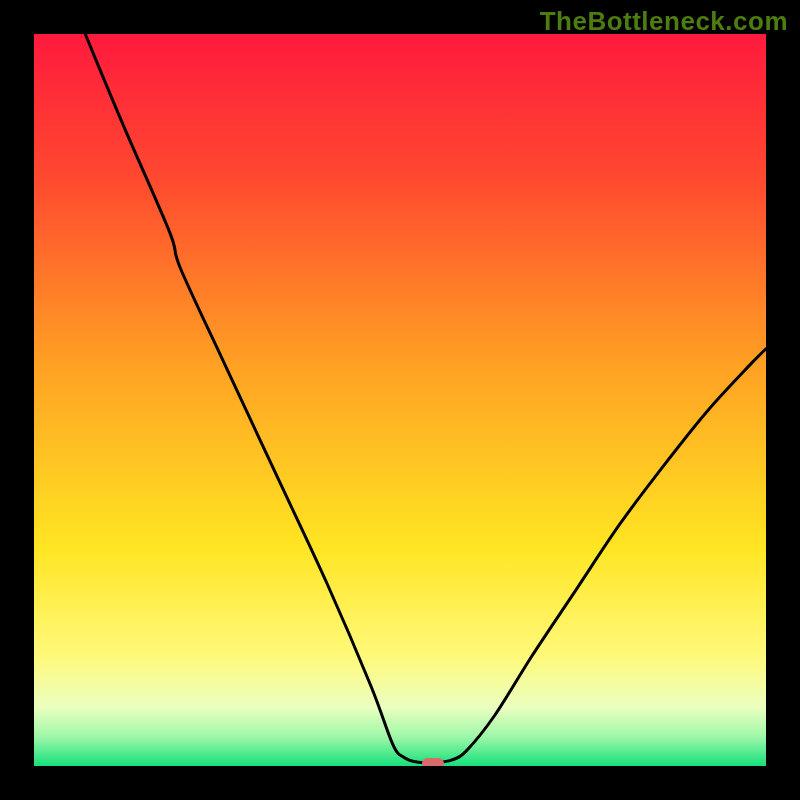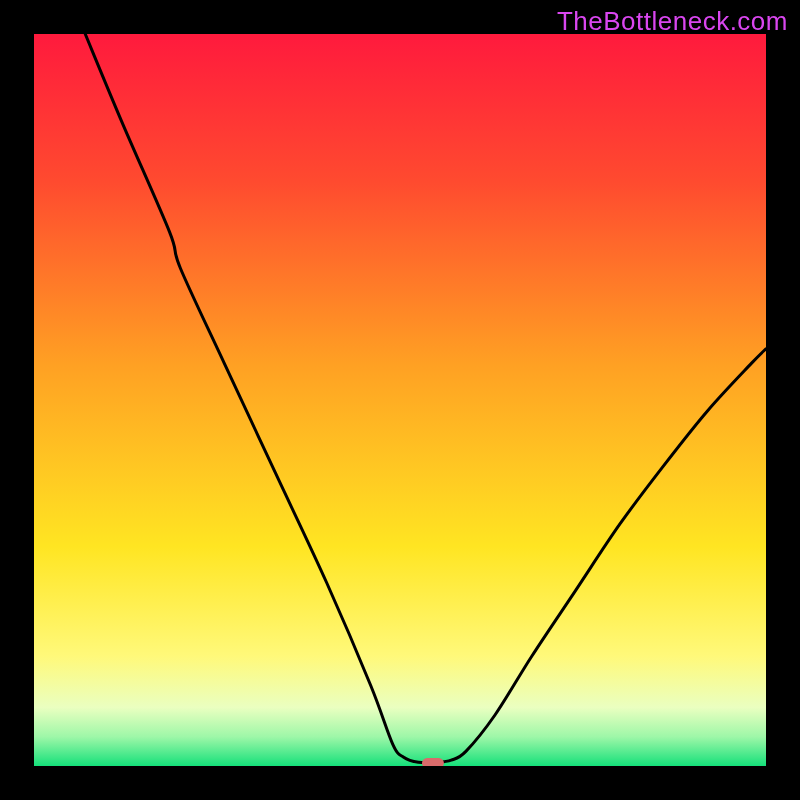--- a/index.html
+++ b/index.html
@@ -14,23 +14,23 @@
   .frame {
     position: relative;
     width: 800px;
     height: 800px;
     background: #000000;
   }
   .watermark {
     position: absolute;
     top: 6px;
     right: 12px;
-    color: #d946ef;
+    color: #4d7c0f;
     font-size: 26px;
-    font-weight: 400;
+    font-weight: 700;
     letter-spacing: 0.5px;
     user-select: none;
   }
   svg {
     display: block;
   }
 </style>
 </head>
 <body>
 

